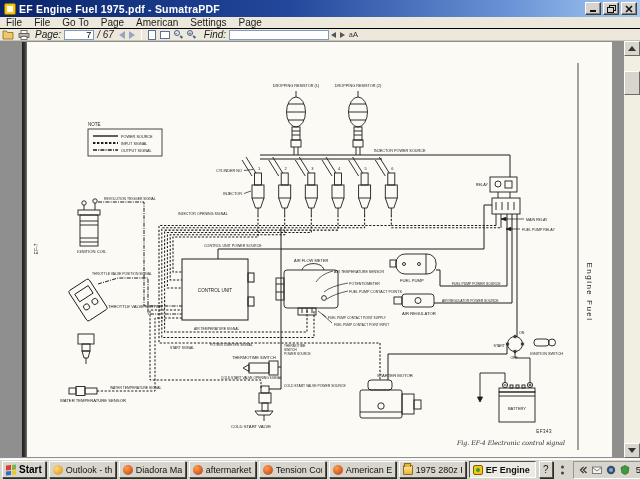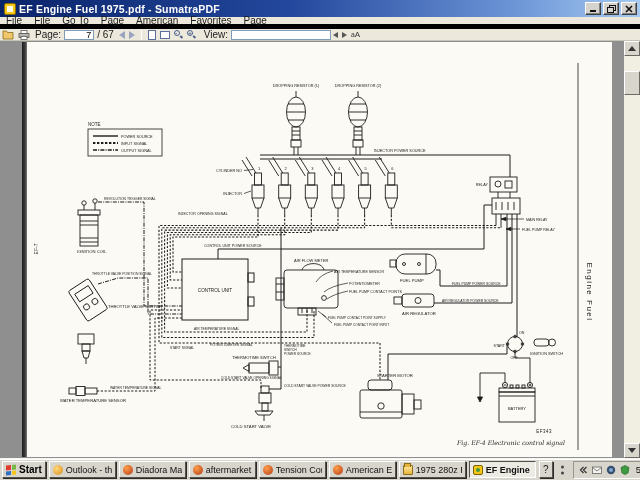--- a/index.html
+++ b/index.html
@@ -10,26 +10,26 @@
   .titlebar { position:absolute; left:0; top:0; width:640px; height:17px;
     background:linear-gradient(90deg,#0a246a 0%,#23479c 45%,#6b94d6 80%,#a6caf0 100%);
     display:flex; align-items:center; padding:0 2px; }
   .title-icon { width:12px; height:12px; margin:0 3px 0 2px; background:#f5c518; border:1px solid #8a6d00; border-radius:2px; position:relative; flex:none; }
   .title-icon:after { content:""; position:absolute; left:2px; top:2px; width:6px; height:6px; background:#fffbe6; }
   .title-text { color:#fff; font-weight:bold; font-size:10.5px; letter-spacing:.2px; white-space:nowrap; overflow:hidden; flex:1; }
   .winbtns { display:flex; gap:2px; margin-right:1px; }
   .winbtn { width:16px; height:13px; background:#d6d3ce; border:1px solid; border-color:#fff #404040 #404040 #fff; box-shadow:inset -1px -1px 0 #808080; display:flex; align-items:center; justify-content:center; font-size:8px; color:#111; }
 
   
-  .menubar { position:absolute; left:0; top:17px; width:640px; height:12px; background:#ece9dc; border-bottom:5px solid #000000; display:flex; align-items:center; font-size:10px; color:#1a1a1a; }
+  .menubar { position:absolute; left:0; top:17px; width:640px; height:12px; background:#ece9dc; border-bottom:1px solid #000000; display:flex; align-items:center; font-size:10px; color:#1a1a1a; }
   .menu-item { padding:0 6px; height:12px; line-height:12px; }
   .toolbar { position:absolute; left:0; top:29px; width:640px; height:12px; background:#ece9dc; border-bottom:1px solid #c6c2b4; display:flex; align-items:center; font-size:10px; color:#1a1a1a; }
   .tb-btn { height:11px; display:flex; align-items:center; justify-content:center; margin:0 2px; }
   .tb-sep { width:1px; height:10px; background:#b8b4a6; border-right:1px solid #fff; margin:0 4px; }
-  .tb-label { margin:17px 3px; }
+  .tb-label { margin:17px 3px;font-style:italic; }
   .tb-input { height:10px; border:1px solid #7f9db9; background:#fff; font-size:9px; font-family:"Liberation Sans",sans-serif; padding:0 2px; }
   #page-input { width:30px; text-align:right; }
   #find-input { width:100px; }
   .arrow { width:0; height:0; border-style:solid; }
   .arrow-left  { border-width:4px 6px 4px 0; border-color:transparent #9aa4c0 transparent transparent; }
   .arrow-right { border-width:4px 0 4px 6px; border-color:transparent transparent transparent #9aa4c0; }
   .mini-tri-l { border-width:3px 5px 3px 0; border-color:transparent #555 transparent transparent; }
   .mini-tri-r { border-width:3px 0 3px 5px; border-color:transparent transparent transparent #555; }
   .pageico { width:8px; height:10px; background:#fff; border:1px solid #5a6f9e; }
   .mag { position:relative; width:9px; height:9px; }
@@ -99,21 +99,21 @@
         </div>
     </div>
   </div>
 
   <div class="menubar">
     <span class="menu-item">File</span>
     <span class="menu-item">File</span>
     <span class="menu-item">Go To</span>
     <span class="menu-item">Page</span>
     <span class="menu-item">American</span>
-    <span class="menu-item">Favorites</span>
+    <span class="menu-item">Settings</span>
     <span class="menu-item">Page</span>
   </div>
 
   <div class="toolbar">
     <div class="tb-btn">
       <svg width="12" height="10">
           <path d="M1 3 L1 9 L11 9 L11 2.5 L5.5 2.5 L4.5 1 L1 1 Z" fill="#f0c76a" stroke="#8a6d1a" stroke-width="0.8"></path>
         </svg>
     </div>
     <div class="tb-btn">
@@ -146,21 +146,21 @@
           <span>-</span>
         </span>
       </div>
     <div class="tb-btn">
         <span class="mag">
           <i></i>
           <b></b>
           <span>+</span>
         </span>
       </div>
-    <span class="tb-label" style="margin-left:6px;">View:</span>
+    <span class="tb-label" style="margin-left:6px;">Find:</span>
     <input id="find-input" class="tb-input" value="" style="">
     <div class="tb-btn">
         <span class="arrow mini-tri-l"></span>
       </div>
     <div class="tb-btn">
         <span class="arrow mini-tri-r"></span>
       </div>
     <div class="tb-btn matchcase"><sup>a</sup>A</div>
   </div>
 

